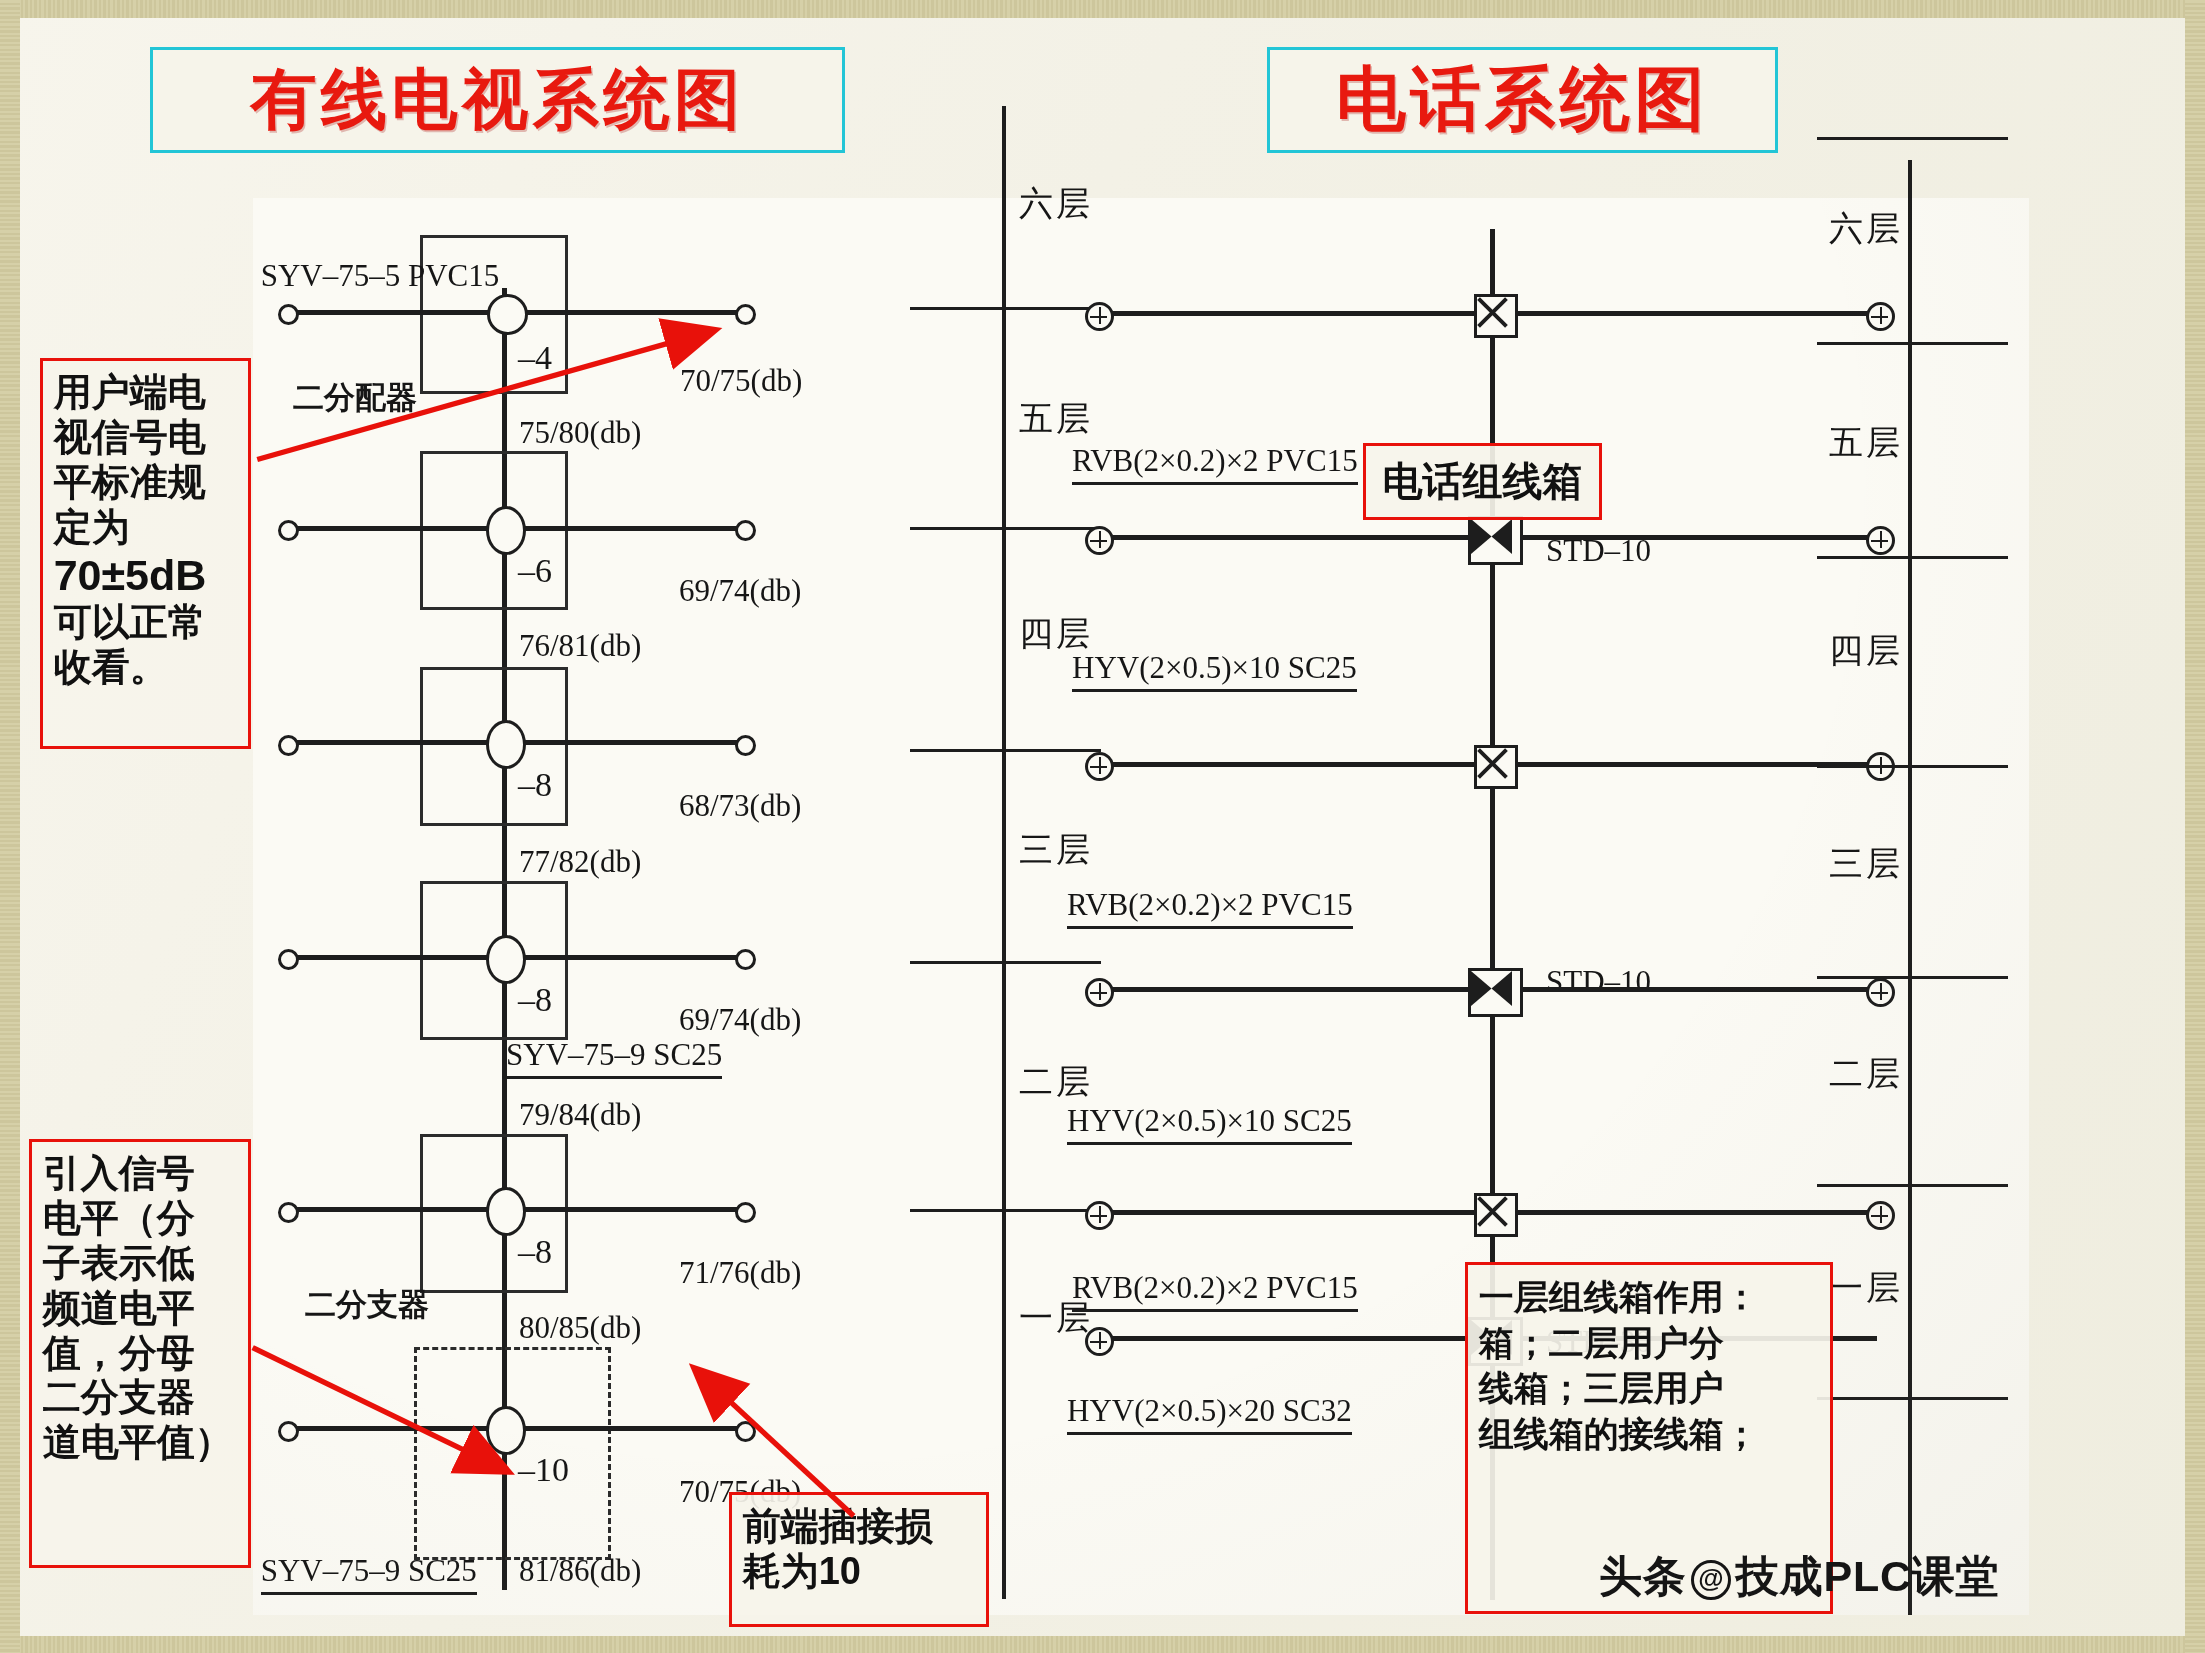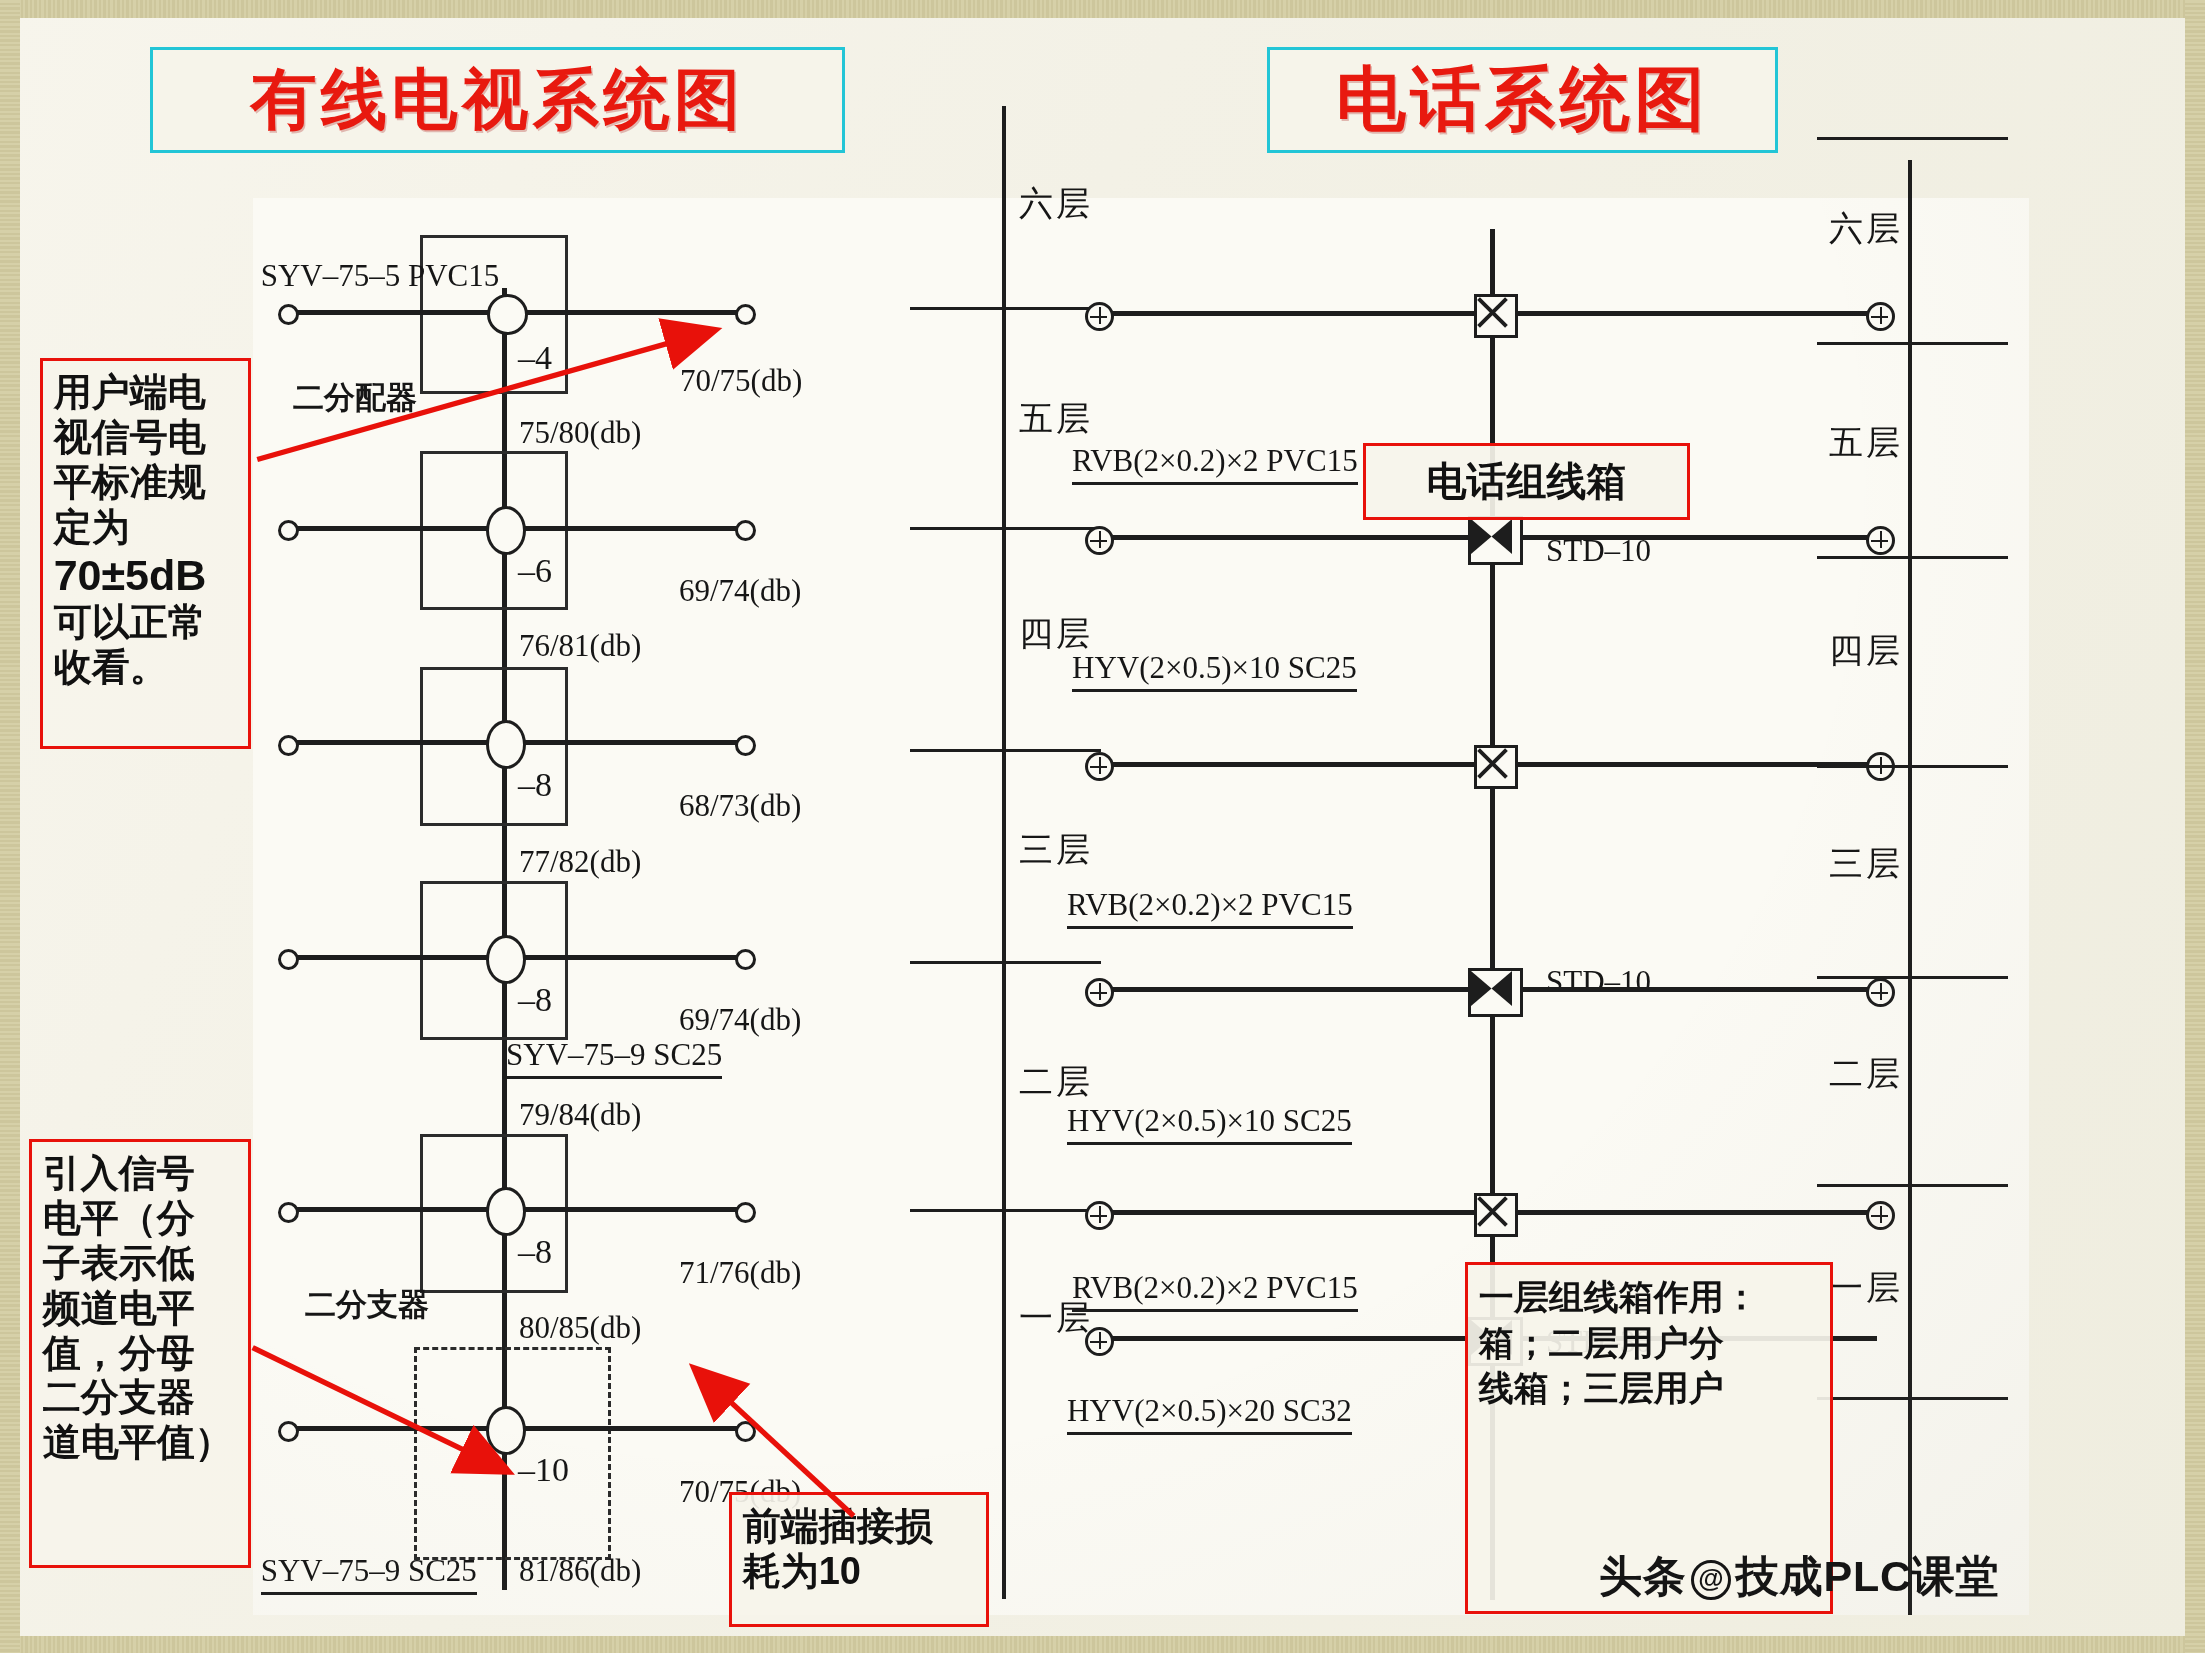--- a/index.html
+++ b/index.html
@@ -77,21 +77,21 @@
 
   
   .callout{
     position:absolute;border:3.8px solid #e8110a;background:rgba(246,244,234,.92);
     font-family:"Liberation Sans",sans-serif;color:#111;font-weight:bold;
     line-height:1.18;padding:9.2px 10.7px;box-sizing:border-box;
   }
   #callout-level{left:40px;top:358px;width:211px;height:391px;font-size:38px;}
   #callout-signal{left:29px;top:1139px;width:222px;height:429px;font-size:38px;}
   #callout-loss{left:729px;top:1492px;width:260px;height:135px;font-size:38px;}
-  #callout-telbox{left:1363px;top:443px;width:327px;height:77px;font-size:40px;
+  #callout-telbox{left:1363px;top:443px;width:239px;height:77px;font-size:40px;
     display:flex;align-items:center;justify-content:center;border-width:3.8px;}
   #callout-firstfloor{left:1465px;top:1262px;width:368px;height:352px;font-size:35px;line-height:1.3;}
 
   .arrow-svg{position:absolute;left:0;top:0;width:2205px;height:1654px;pointer-events:none;}
 
   .watermark{
     position:absolute;left:1599px;top:1548px;
     font-family:"Liberation Sans",sans-serif;font-size:43px;color:#151515;
     font-weight:bold;letter-spacing:0.8px;white-space:nowrap;
   }
@@ -297,20 +297,21 @@
   <div>前端插接损</div>
   <div>耗为10</div>
 </div>
 
 <div class="callout" id="callout-telbox">电话组线箱</div>
 
 <div class="callout" id="callout-firstfloor">
   <div>一层组线箱作用：</div>
   <div>箱；二层用户分</div>
   <div>线箱；三层用户</div>
+  <div>组线箱的接线箱；</div>
 </div>
 
 <svg class="arrow-svg" viewBox="0 0 2880 2160" width="2205" height="1654">
   <defs>
     <marker id="ah" markerWidth="12" markerHeight="12" refX="9" refY="5" orient="auto">
       <polygon points="0,0 11,5 0,10" fill="#e8110a"></polygon>
     </marker>
   </defs>
   <line x1="336" y1="600" x2="930" y2="432" stroke="#e8110a" stroke-width="7" marker-end="url(#ah)"></line>
   <line x1="330" y1="1760" x2="660" y2="1920" stroke="#e8110a" stroke-width="7" marker-end="url(#ah)"></line>

